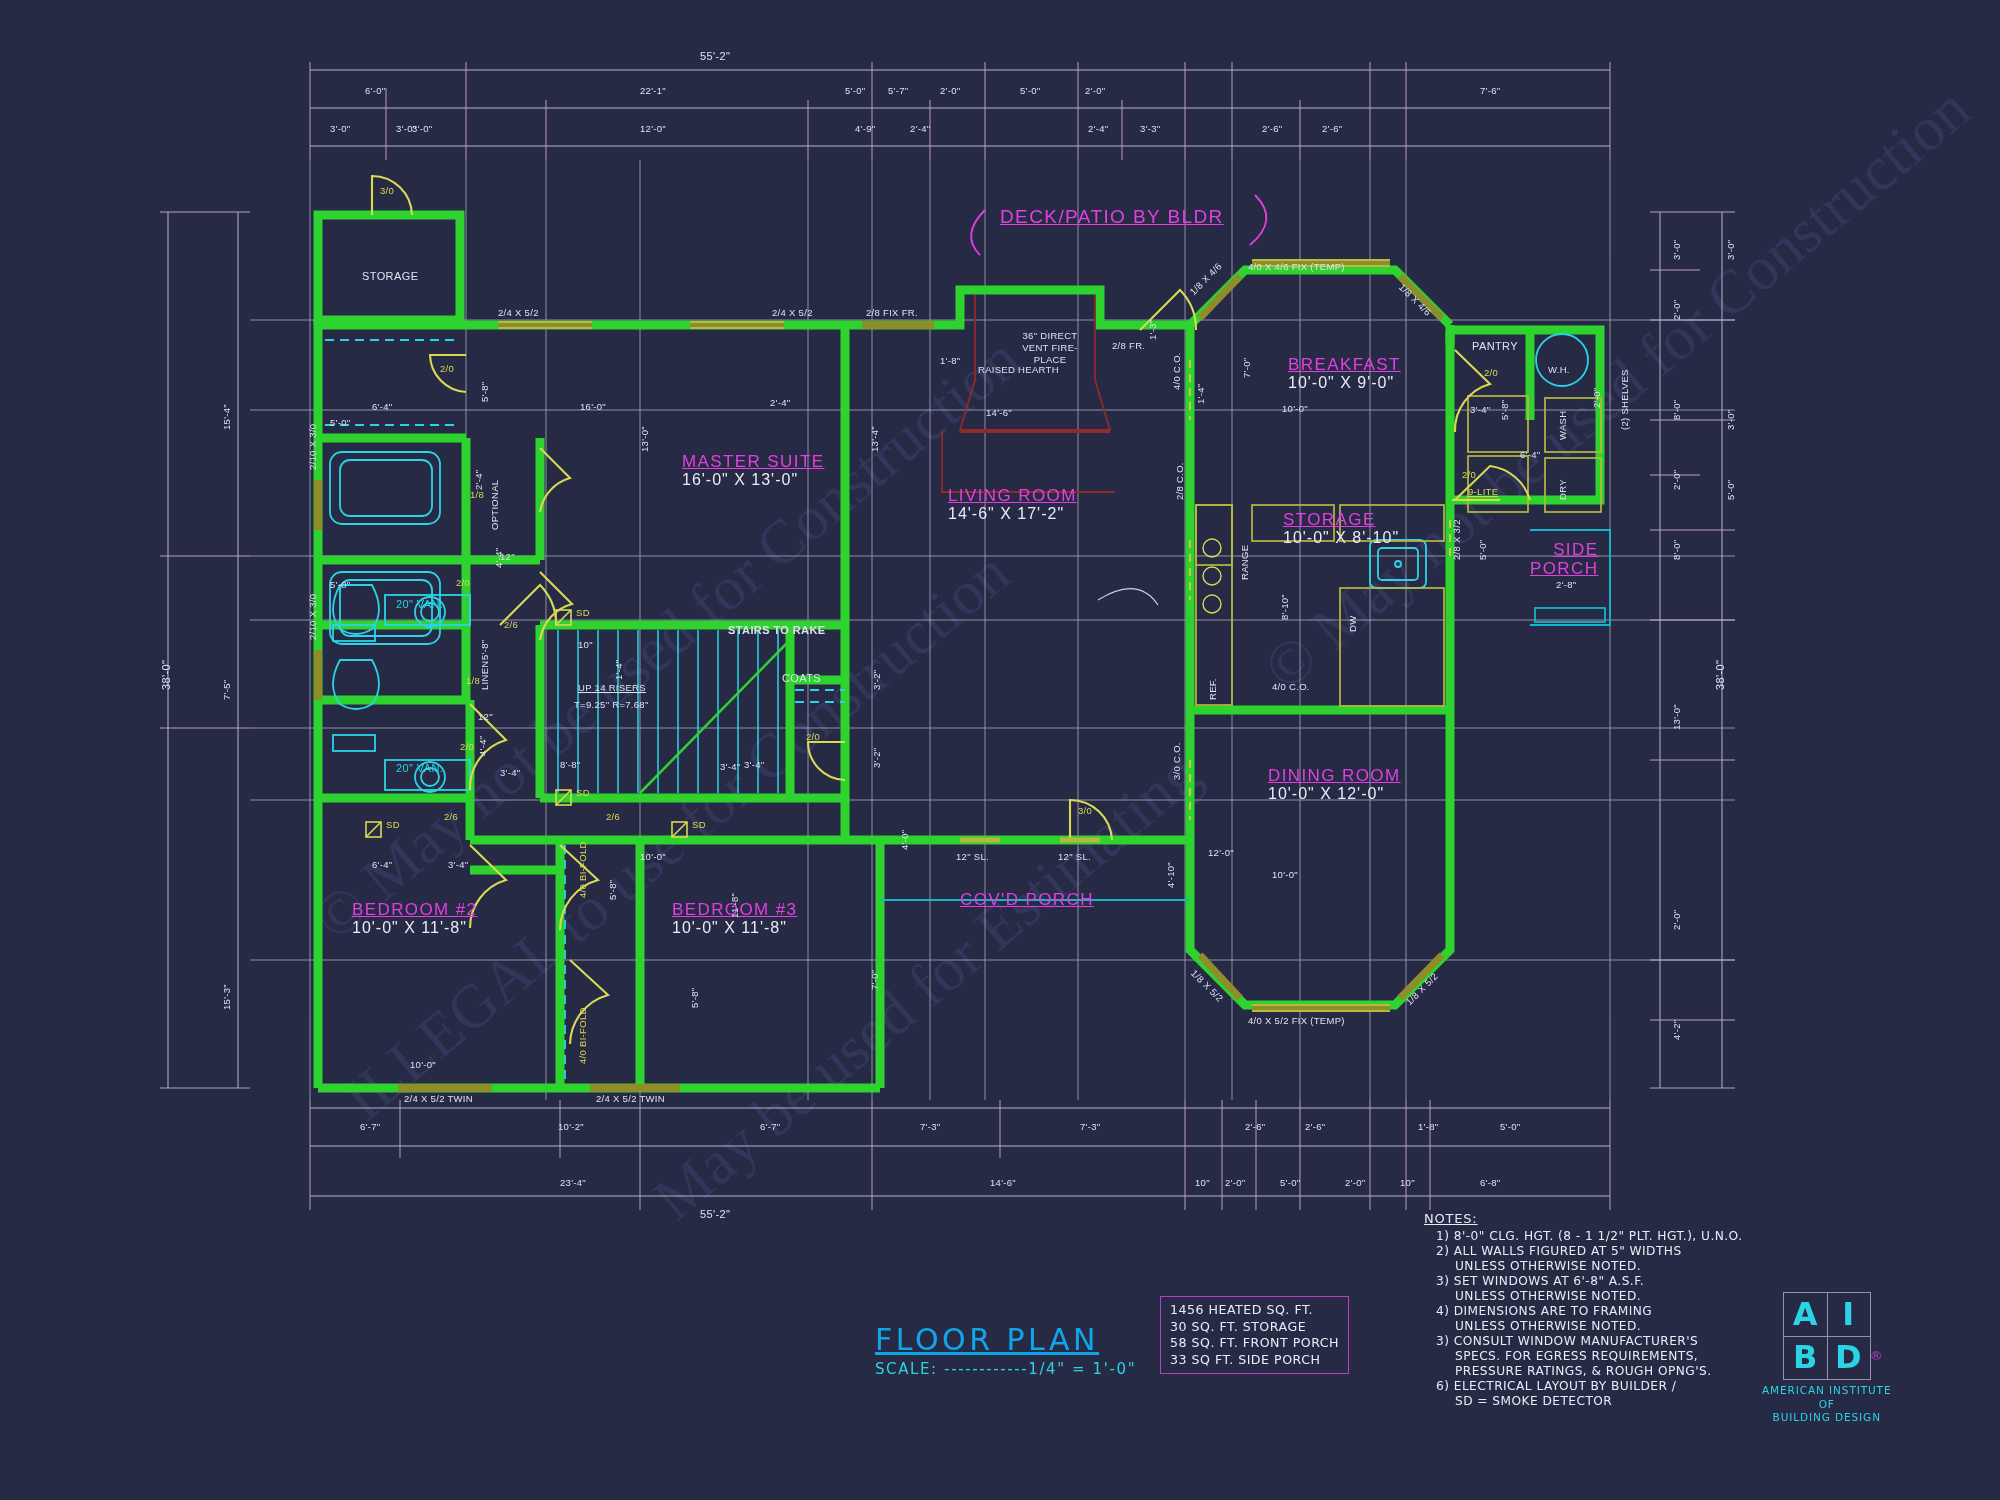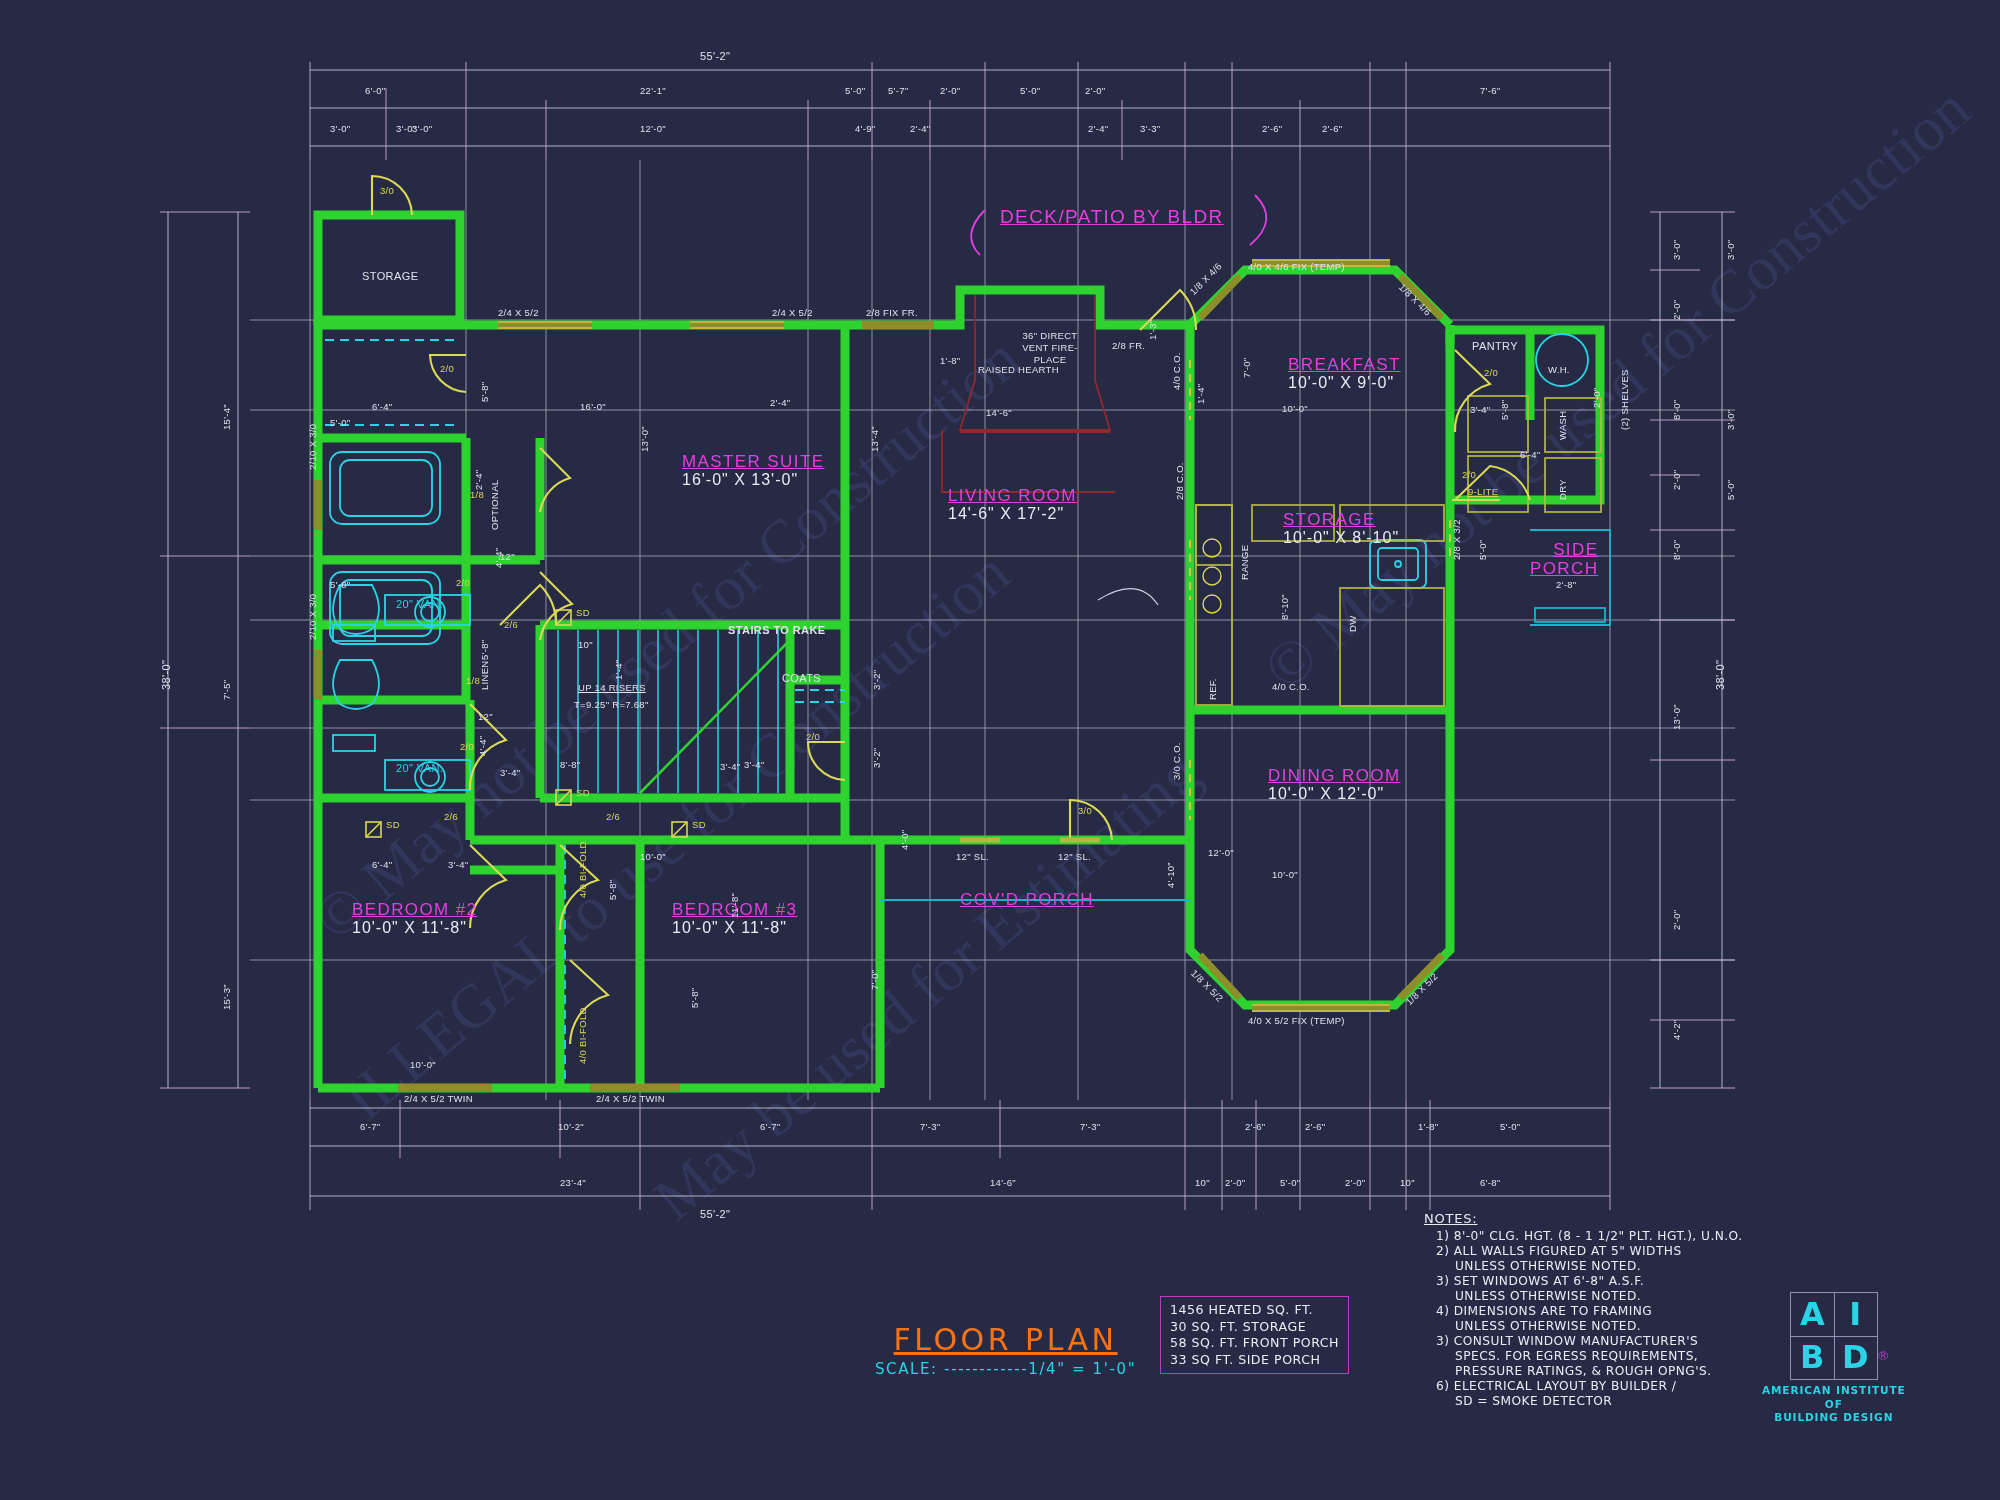--- a/index.html
+++ b/index.html
@@ -18,29 +18,29 @@
   .ylw{color:#d9d956;}
   .vert{transform:rotate(-90deg);transform-origin:left top;}
   #notes{position:absolute;left:1424px;top:1211px;}
   #notes .h{text-decoration:underline;font-size:13px;color:#e9ecf5;letter-spacing:.8px;}
   #notes li{font-size:12.2px;color:#e9ecf5;letter-spacing:.45px;margin-top:1px;
             list-style:none;text-indent:-19px;padding-left:19px;}
   #notes ul{margin:3px 0 0 0;padding:0 0 0 12px;}
   #sqbox{position:absolute;left:1160px;top:1296px;border:1.6px solid #b93ec6;padding:5px 9px;}
   #sqbox div{color:#e9ecf5;font-size:12.6px;letter-spacing:.5px;line-height:1.32;}
   #title{position:absolute;left:875px;top:1322px;}
-  #title .t1{color:#f97316;font-size:30px;letter-spacing:3.5px;text-decoration:underline;text-align:center;}
+  #title .t1{color:#0ea5e9;font-size:30px;letter-spacing:3.5px;text-decoration:underline;}
   #title .t2{color:#2ad4e6;font-size:15px;letter-spacing:1.6px;margin-top:3px;}
   #logo{position:absolute;left:1762px;top:1292px;text-align:center;}
   #logo .box{width:86px;height:86px;border:1.4px solid #8f93b5;position:relative;margin:0 auto;}
   #logo .q{position:absolute;font-size:32px;font-weight:bold;color:#2ad4e6;
            line-height:43px;width:43px;text-align:center;}
   #logo .vl{position:absolute;left:43px;top:0;width:1.3px;height:86px;background:#8f93b5;}
   #logo .hl{position:absolute;left:0;top:43px;width:86px;height:1.3px;background:#8f93b5;}
-  #logo .cap{color:#2ad4e6;font-size:10.5px;letter-spacing:.9px;margin-top:4px;line-height:1.3;font-weight:bold;}
+  #logo .cap{color:#2ad4e6;font-size:10.5px;letter-spacing:.9px;margin-top:4px;line-height:1.3;}
   #logo .reg{position:absolute;right:-13px;bottom:16px;color:#b93ec6;font-size:13px;}
 </style>
 </head>
 <body>
 
 <div id="stage">
 
   <div class="wm" style="left:330px;top:1080px;transform:rotate(-40deg);transform-origin:left top;">ILLEGAL to use for Construction</div>
   <div class="wm" style="left:300px;top:900px;transform:rotate(-40deg);transform-origin:left top;">© May not be used for Construction</div>
   <div class="wm" style="left:640px;top:1180px;transform:rotate(-40deg);transform-origin:left top;">May be used for Estimating</div>

